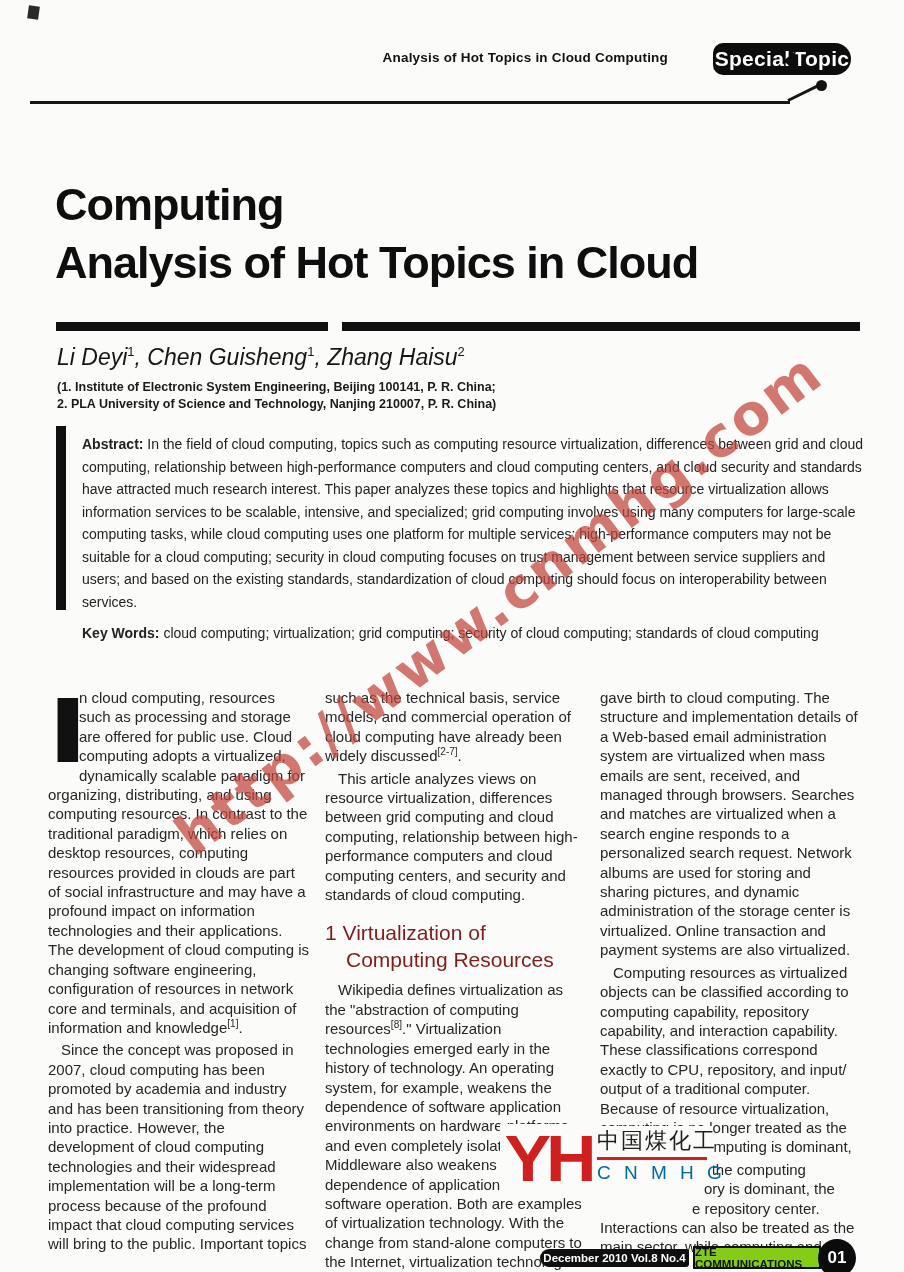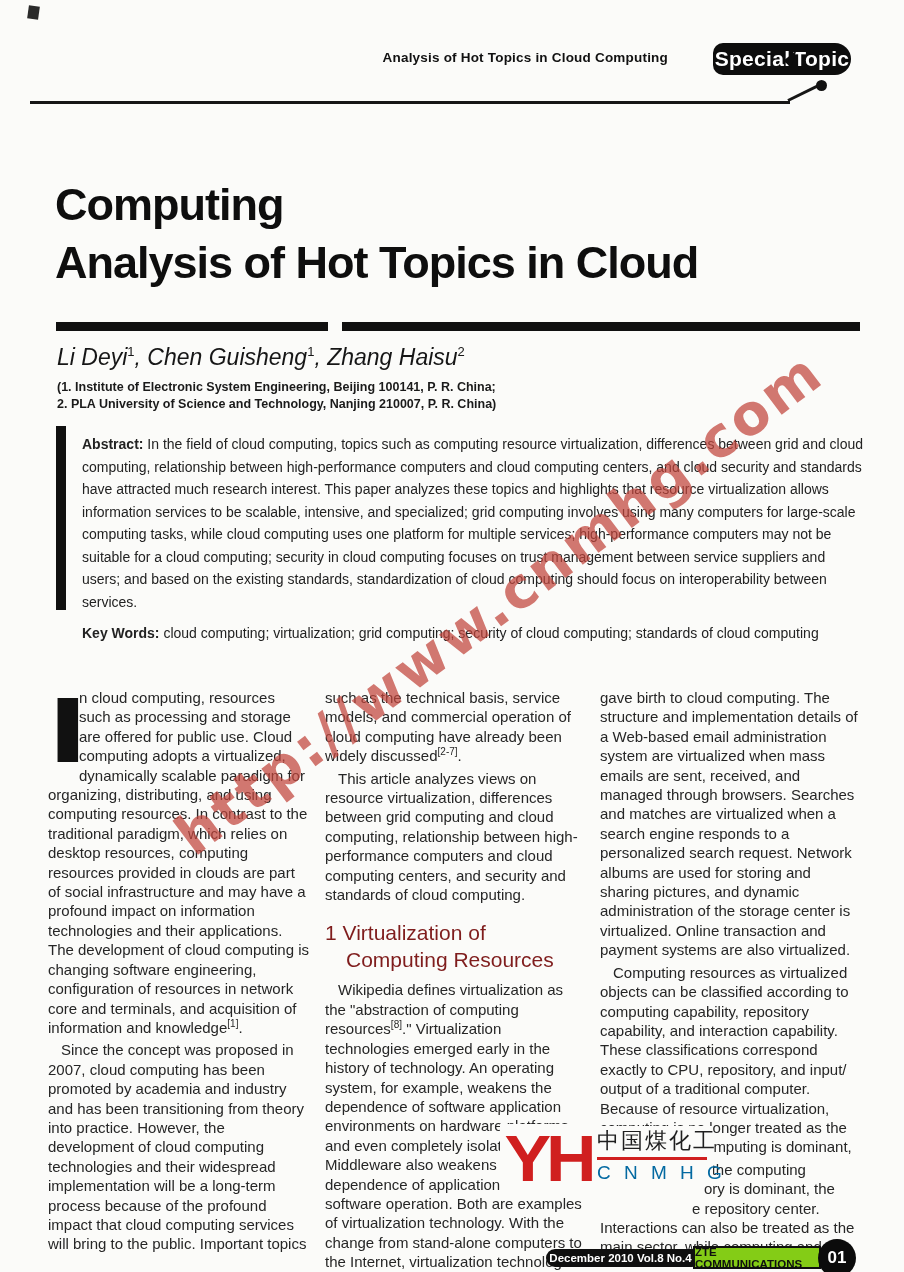--- a/index.html
+++ b/index.html
@@ -60,21 +60,21 @@
     display:flex;align-items:flex-start;justify-content:center;}
   .stamp-yh .yh{color:#d01f1f;font-size:70px;font-weight:bold;letter-spacing:-5px;line-height:70px;
     transform:scaleY(.92);font-family:"Liberation Sans",sans-serif;}
   .stamp-cn{position:absolute;left:597px;top:1126px;width:116px;background:#fbfbf9;z-index:6;}
   .stamp-cn .zh{font-size:22px;letter-spacing:2px;color:#1f1f1f;line-height:30px;white-space:nowrap;}
   .stamp-cn .rule{width:110px;height:3px;background:#d01f1f;margin-top:1px;}
   .stamp-cn .latin{font-size:19px;color:#0369a1;letter-spacing:4px;line-height:26px;white-space:nowrap;}
   
   .footer-pill{position:absolute;left:540px;top:1249px;width:149px;height:18px;background:#0f0f0f;
     border-radius:9px 3px 3px 9px;color:#fff;font-size:11.5px;font-weight:600;
-    display:flex;align-items:center;justify-content:center;z-index:2;margin-left:6px;}
+    display:flex;align-items:center;justify-content:center;z-index:2;}
   .footer-journal{position:absolute;left:693px;top:1246px;width:124px;height:19px;background:#84cc16;
     border:2.5px solid #0f0f0f;color:#0f0f0f;font-size:11.5px;font-weight:bold;
     display:flex;align-items:center;justify-content:center;z-index:2;}
   .footer-page{position:absolute;left:818px;top:1239px;width:38px;height:38px;border-radius:50%;
     background:#0b0b0b;color:#fff;font-size:17px;font-weight:bold;
     display:flex;align-items:center;justify-content:center;z-index:3;}
 </style>
 </head>
 <body>
 

